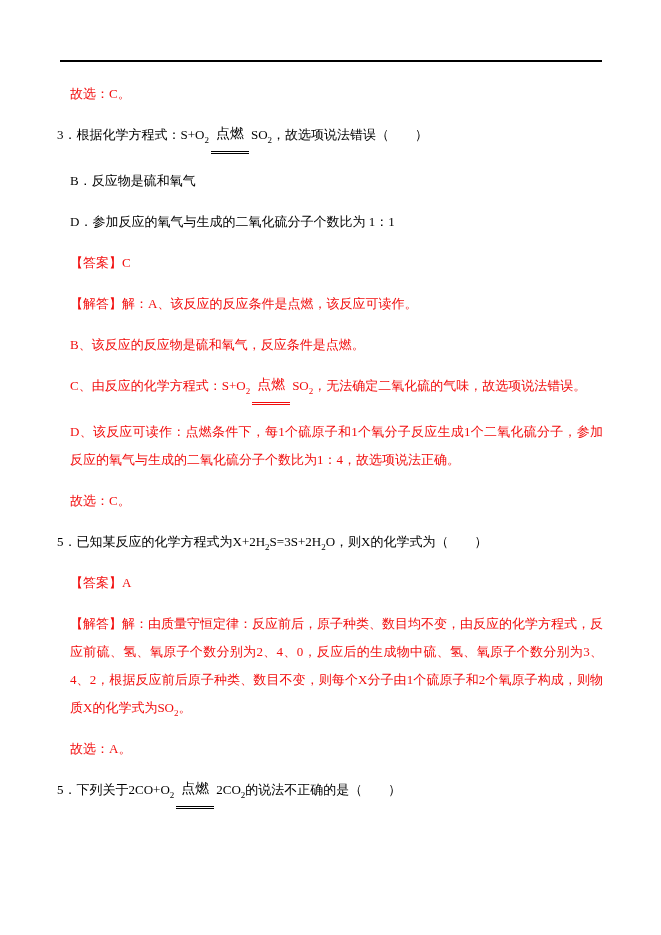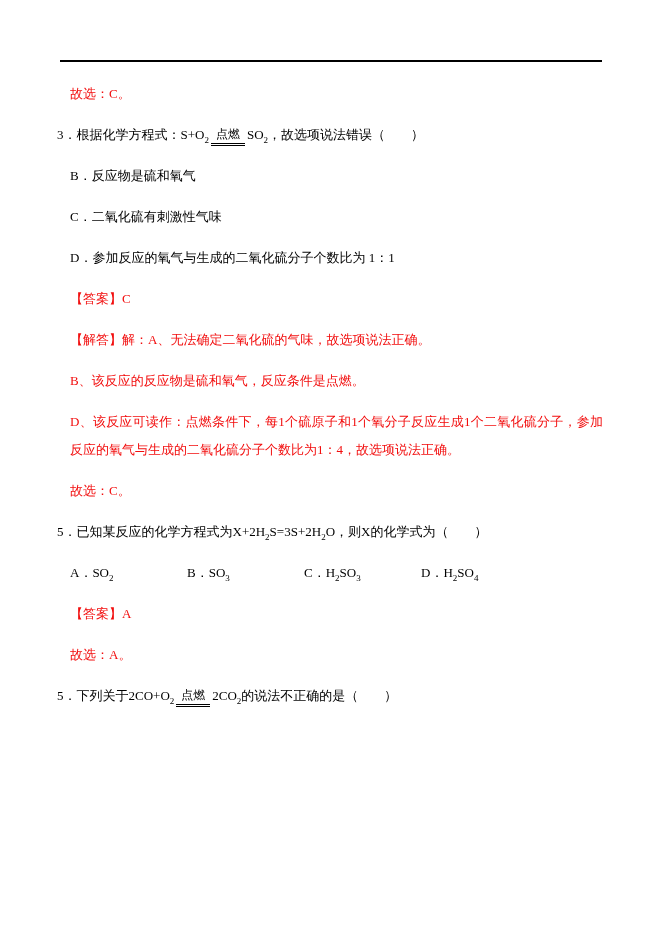--- a/index.html
+++ b/index.html
@@ -31,55 +31,50 @@
   p {
     margin: 0 0 13px 0;
     line-height: 28px;
   }
   .q { margin-left: -13px; }          
   .red { color: var(--answer-red, #f20d0d); }
   .just { text-align: justify; }
   sub { font-size: 9px; line-height: 0; }
   .cond {                              
     display: inline-block;
-    font-size: 12px;
+    font-size: 14px;
     line-height: 1.15;
     border-bottom: 3px double currentColor;
-    padding: 0 5px 1px 5px;
+    padding: 0 5px 9px 5px;
     margin: 0 2px;
     vertical-align: 1px;
   }
   .opt-row { display: flex; }
   .opt-cell { width: 117px; }
   .opt-cell:last-child { width: auto; }
 </style>
 </head>
 <body>
 
 <div class="page">
 
   <hr class="top-rule">
 
   <p class="red">故选：C。</p>
 
   <p class="q"><span>3．根据化学方程式：S+O</span><sub>2</sub><span class="cond">点燃</span><span>SO</span><sub>2</sub><span>，故选项说法错误（　　）</span></p>
   <p>B．反应物是硫和氧气</p>
-  <p>C．二氧化硫有刺激性气味</p>
   <p>D．参加反应的氧气与生成的二氧化硫分子个数比为 1：1</p>
   <p class="red">【答案】C</p>
-  <p class="red just">【解答】解：A、无法确定二氧化硫的气味，故选项说法正确。</p>
+  <p class="red just">【解答】解：A、该反应的反应条件是点燃，该反应可读作。</p>
   <p class="red just">B、该反应的反应物是硫和氧气，反应条件是点燃。</p>
+  <p class="red just"><span>C、由反应的化学方程式：S+O</span><sub>2</sub><span class="cond">点燃</span><span>SO</span><sub>2</sub><span>，无法确定二氧化硫的气味，故选项说法错误。</span></p>
   <p class="red just">D、该反应可读作：点燃条件下，每1个硫原子和1个氧分子反应生成1个二氧化硫分子，参加反应的氧气与生成的二氧化硫分子个数比为1：4，故选项说法正确。</p>
   <p class="red">故选：C。</p>
 
   <p class="q"><span>5．已知某反应的化学方程式为X+2H</span><sub>2</sub><span>S=3S+2H</span><sub>2</sub><span>O，则X的化学式为（　　）</span></p>
-  <p class="opt-row">
-    <span class="opt-cell"><span>A．SO</span><sub>2</sub></span>
-    <span class="opt-cell"><span>B．SO</span><sub>3</sub></span>
-    <span class="opt-cell"><span>C．H</span><sub>2</sub><span>SO</span><sub>3</sub></span>
-    <span class="opt-cell"><span>D．H</span><sub>2</sub><span>SO</span><sub>4</sub></span>
-  </p>
   <p class="red">【答案】A</p>
+  <p class="red just"><span>【解答】解：由质量守恒定律：反应前后，原子种类、数目均不变，由反应的化学方程式，反应前硫、氢、氧原子个数分别为2、4、0，反应后的生成物中硫、氢、氧原子个数分别为3、4、2，根据反应前后原子种类、数目不变，则每个X分子由1个硫原子和2个氧原子构成，则物质X的化学式为SO</span><sub>2</sub><span>。</span></p>
   <p class="red">故选：A。</p>
 
   <p class="q"><span>5．下列关于2CO+O</span><sub>2</sub><span class="cond">点燃</span><span>2CO</span><sub>2</sub><span>的说法不正确的是（　　）</span></p>
 
 </div>
 
 </body></html>

